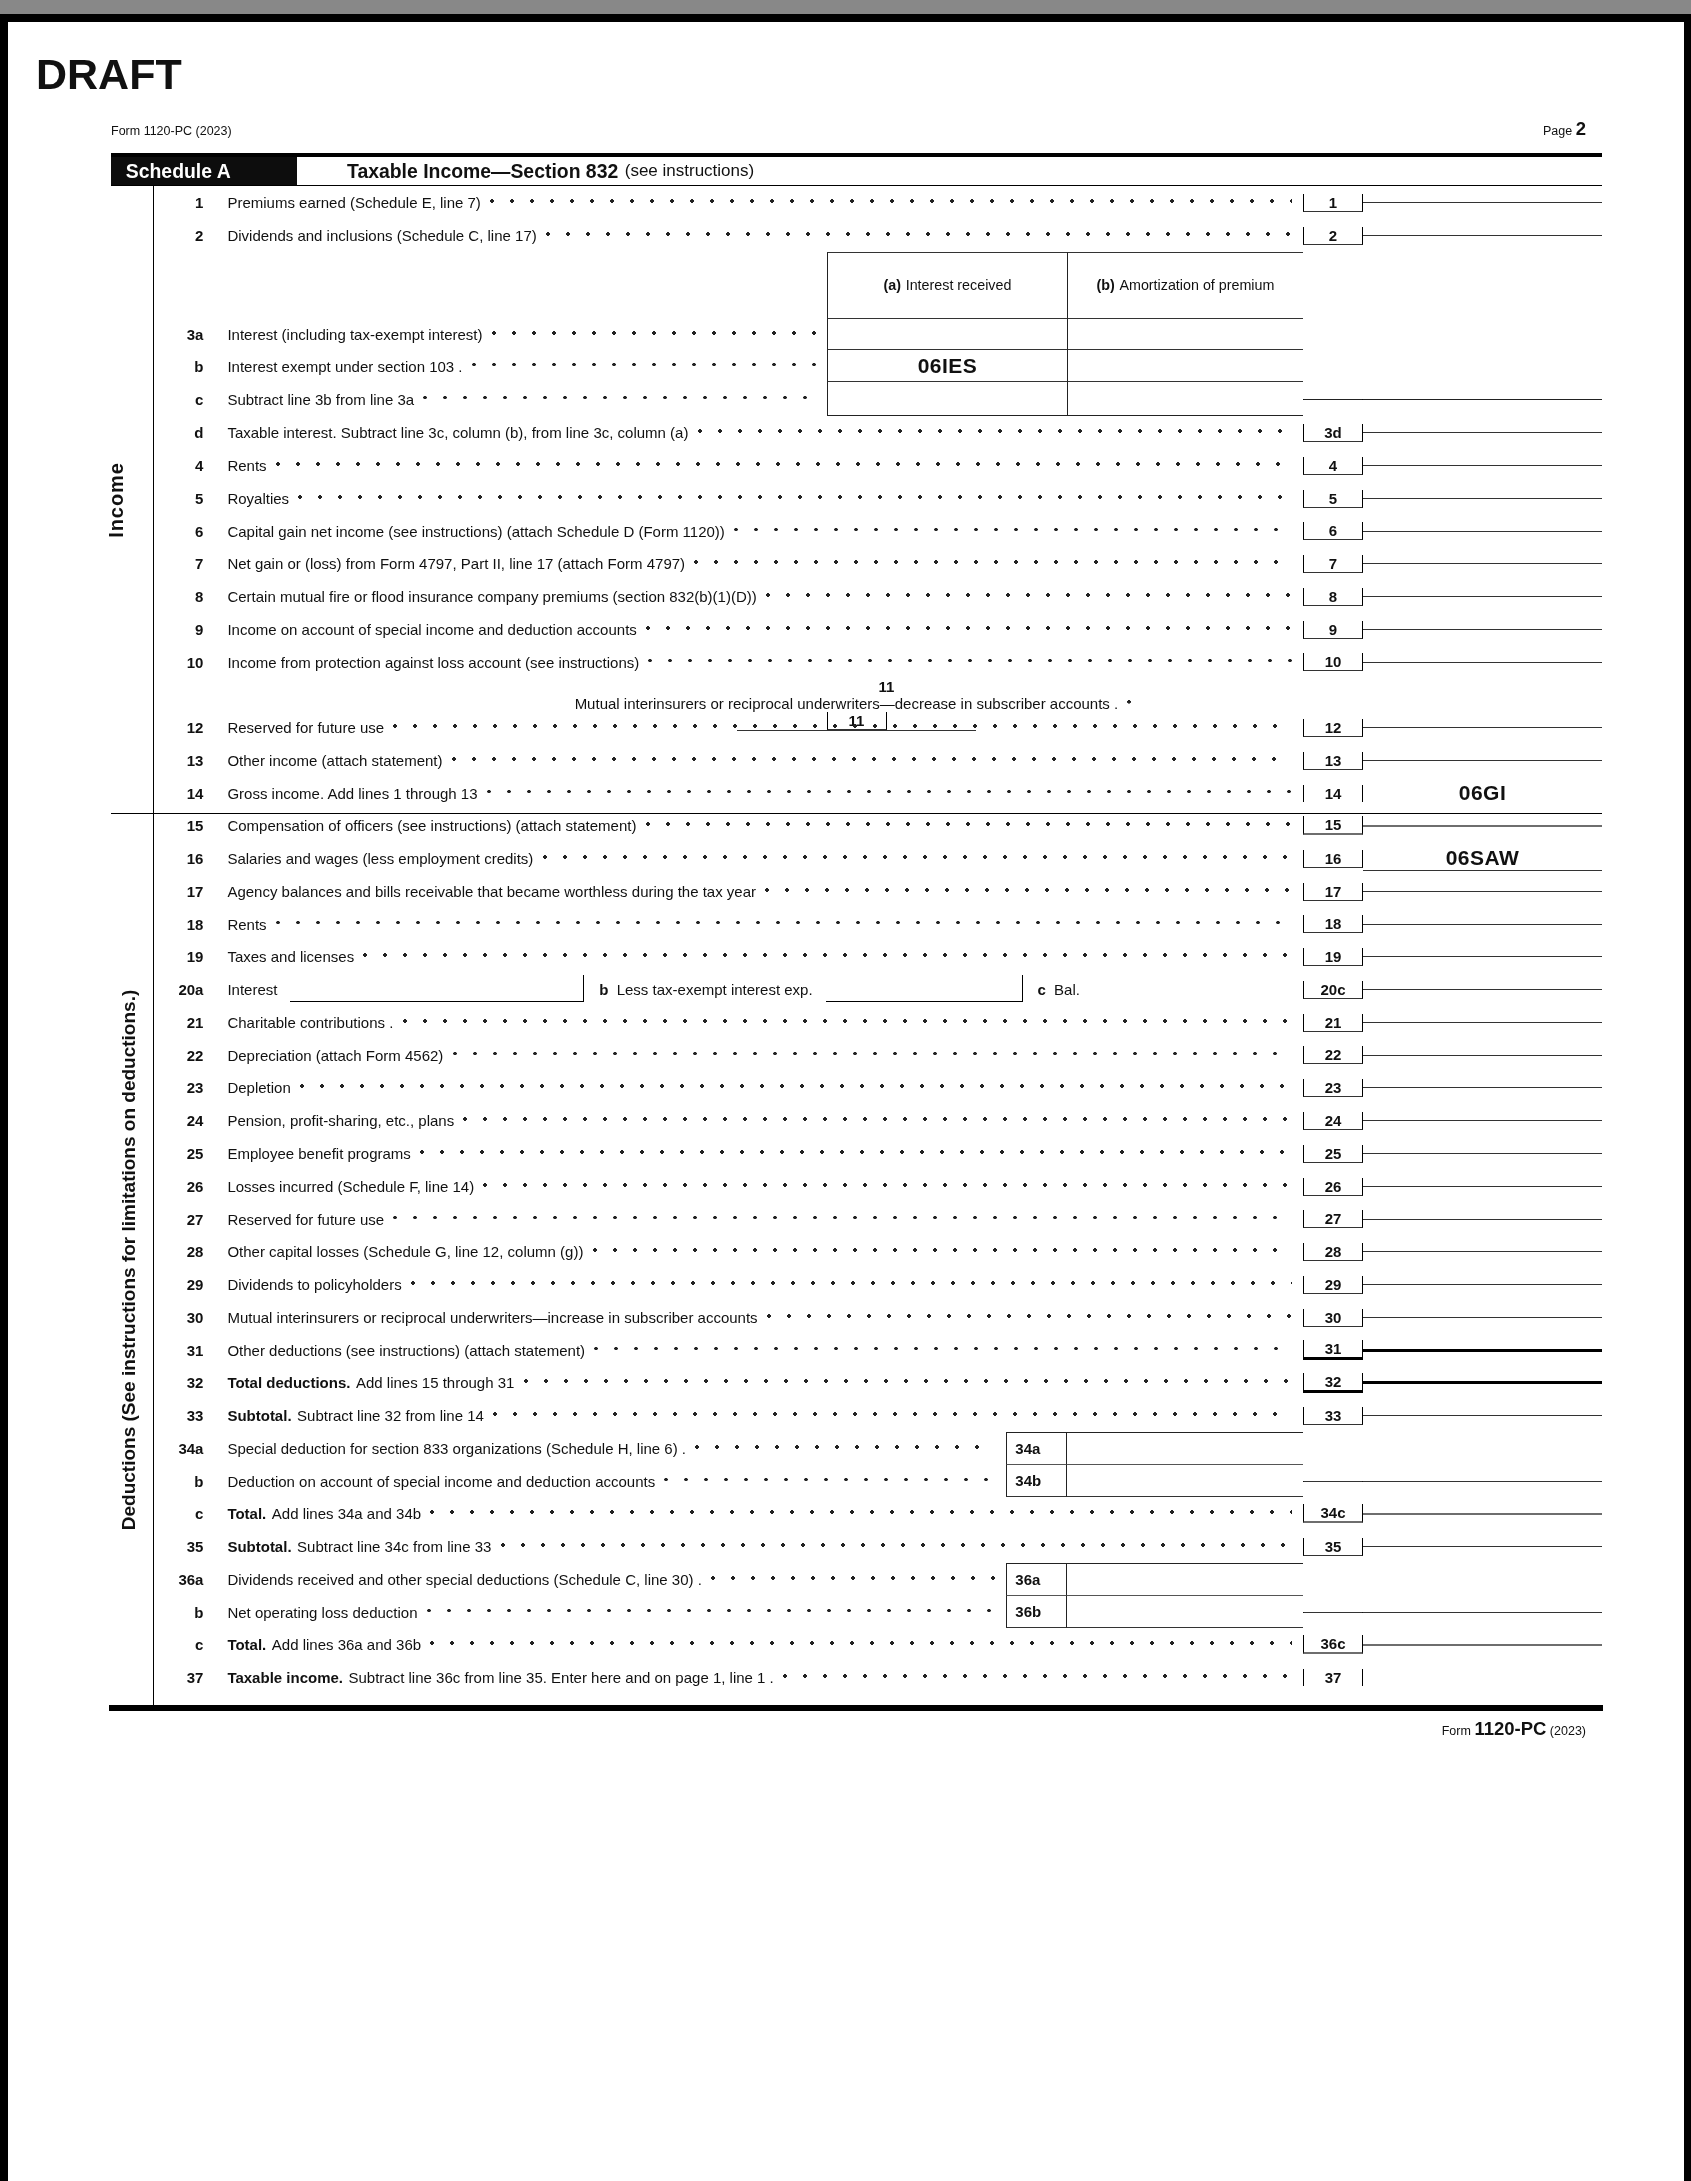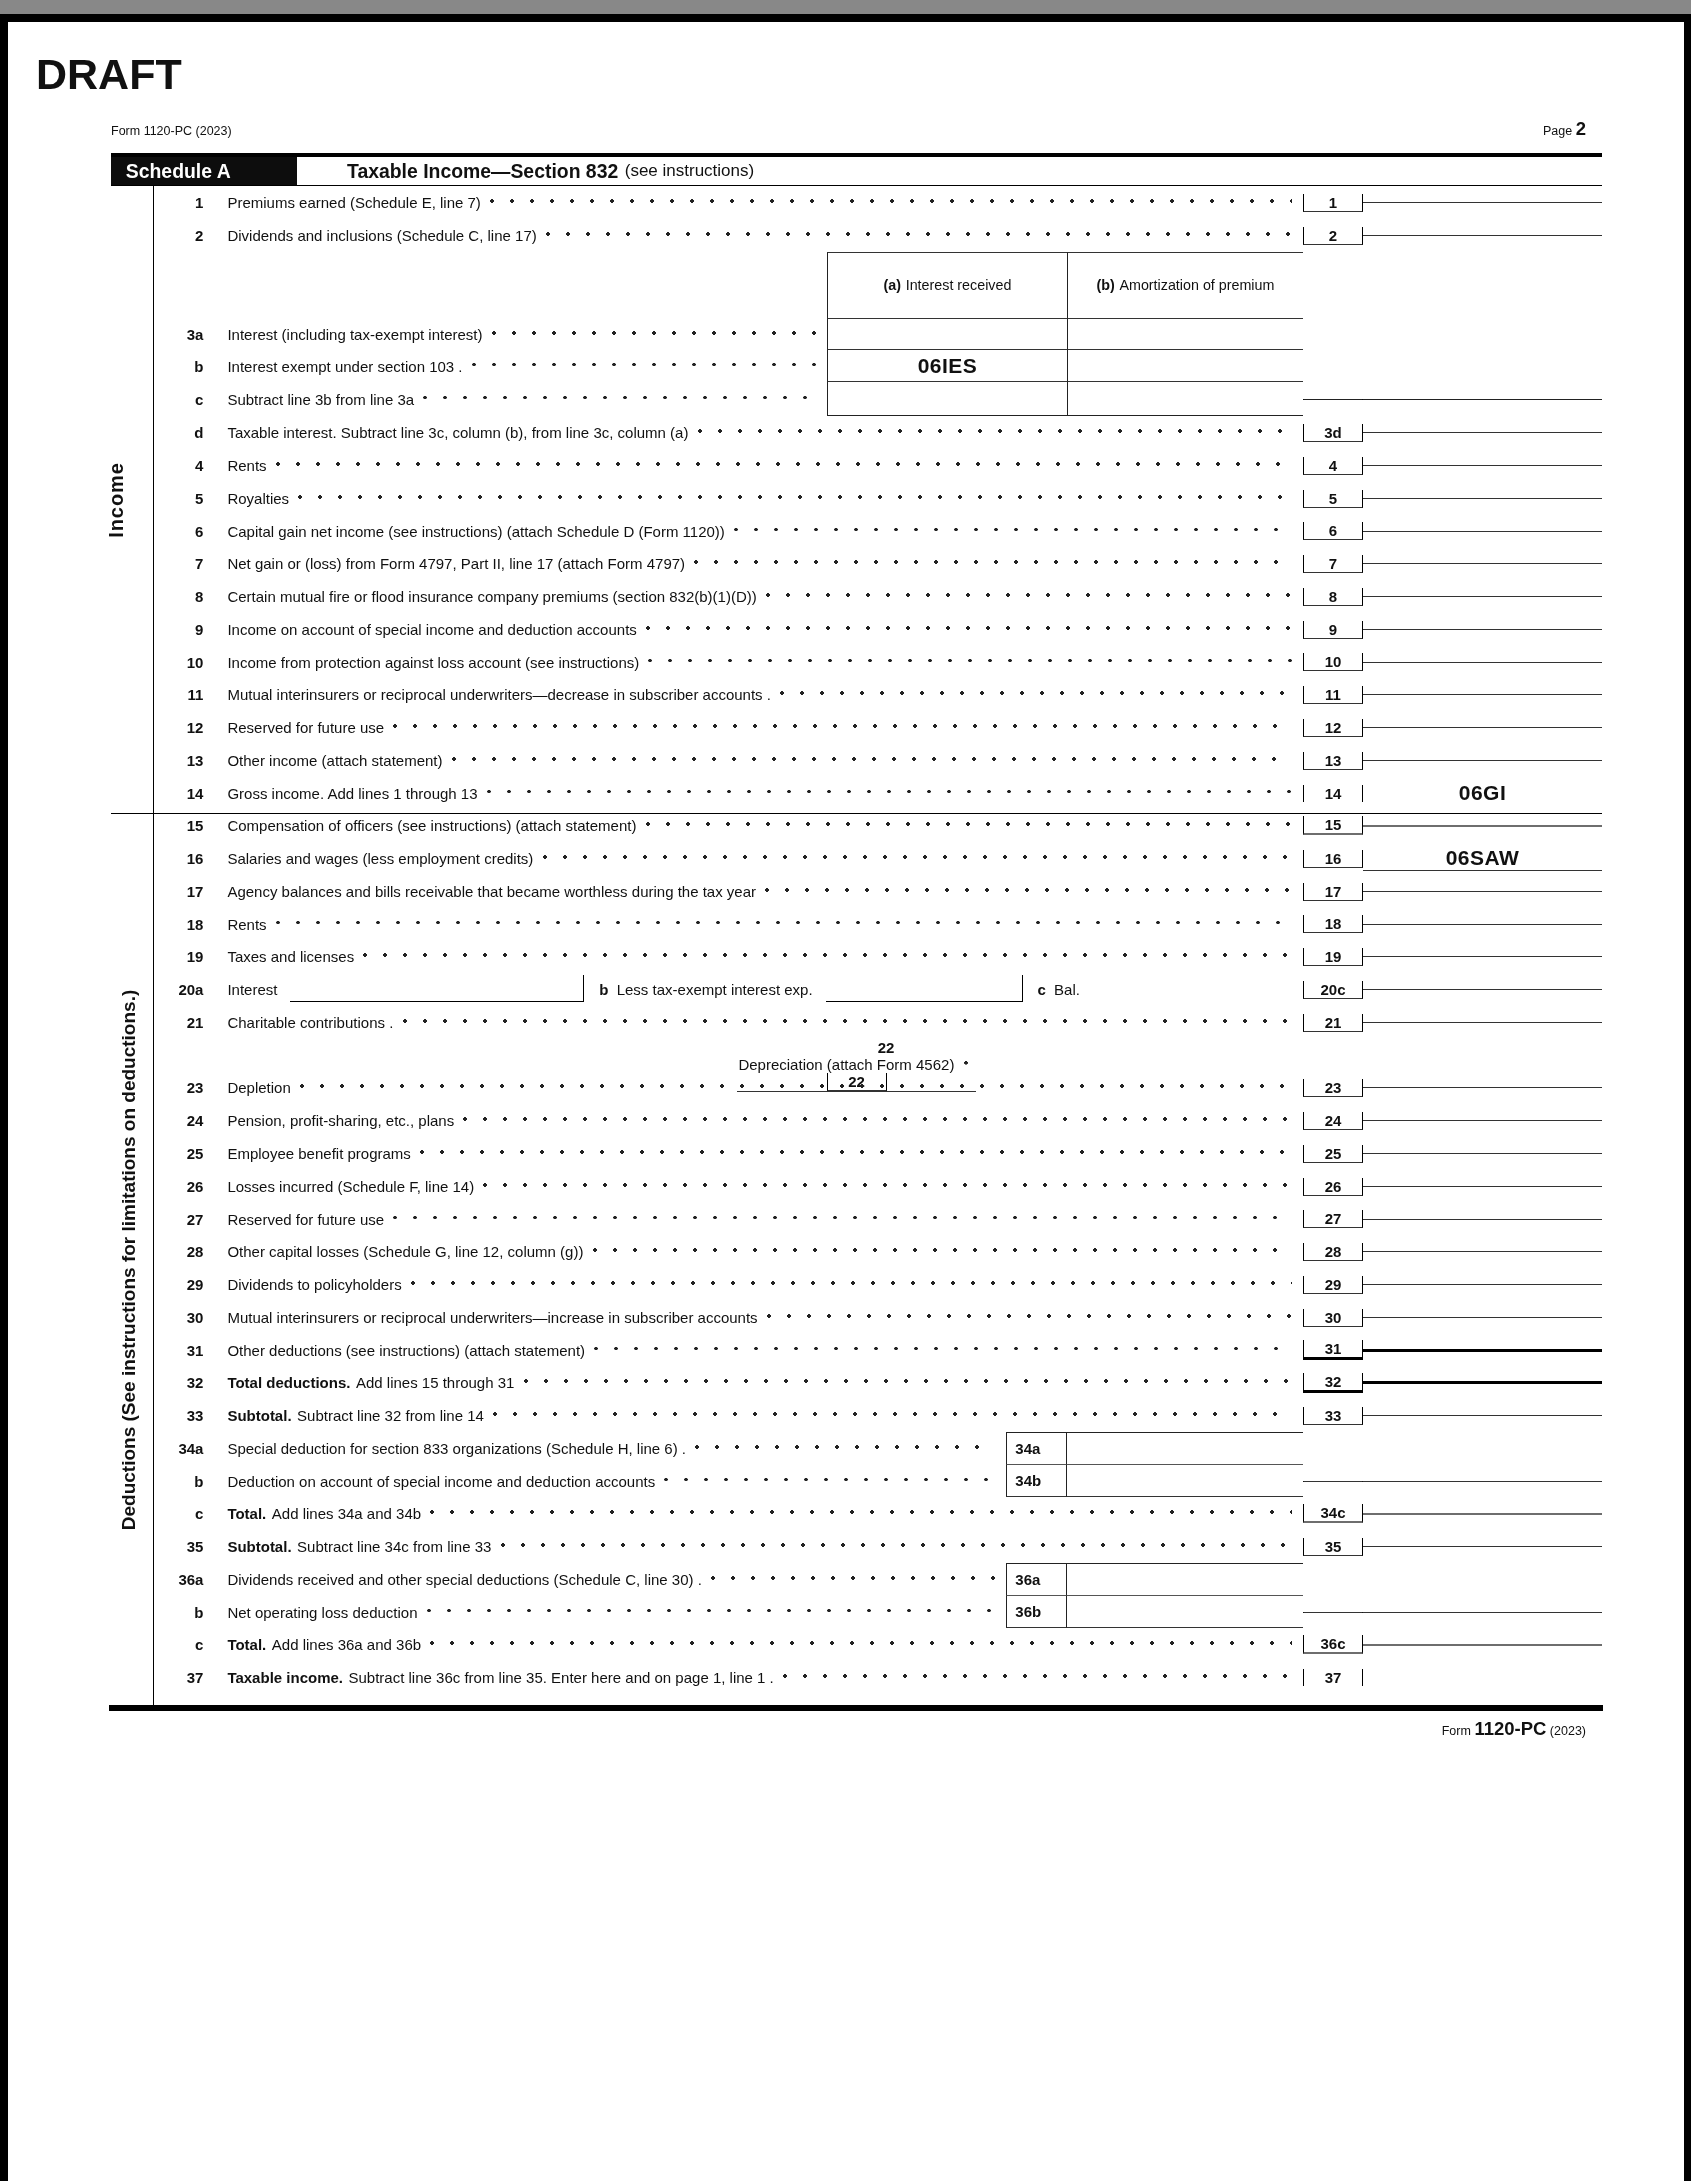--- a/index.html
+++ b/index.html
@@ -222,21 +222,21 @@
         </div>
         <div class="row" style="height: 32px;">
           <div class="ln">10</div>
           <div class="desc">
             <span>Income from protection against loss account (see instructions)</span>
             <div class="dots"></div>
           </div>
           <div class="ncell ">10</div>
           <div class="acell "></div>
         </div>
-        <div class="row" style="height: 33px;">
+        <div class="row" style="height: 33px; flex-direction: column;">
           <div class="ln">11</div>
           <div class="desc">
             <span>Mutual interinsurers or reciprocal underwriters—decrease in subscriber accounts .</span>
             <div class="dots"></div>
           </div>
           <div class="ncell ">11</div>
           <div class="acell "></div>
         </div>
         <div class="row" style="height: 33px;">
           <div class="ln">12</div>
@@ -330,21 +330,21 @@
         </div>
         <div class="row" style="height: 33px;">
           <div class="ln">21</div>
           <div class="desc">
             <span>Charitable contributions .</span>
             <div class="dots"></div>
           </div>
           <div class="ncell ">21</div>
           <div class="acell "></div>
         </div>
-        <div class="row" style="height: 32px; flex-direction: column;">
+        <div class="row" style="height: 32px;">
           <div class="ln">22</div>
           <div class="desc">
             <span>Depreciation (attach Form 4562)</span>
             <div class="dots"></div>
           </div>
           <div class="ncell ">22</div>
           <div class="acell "></div>
         </div>
         <div class="row" style="height: 33px;">
           <div class="ln">23</div>

